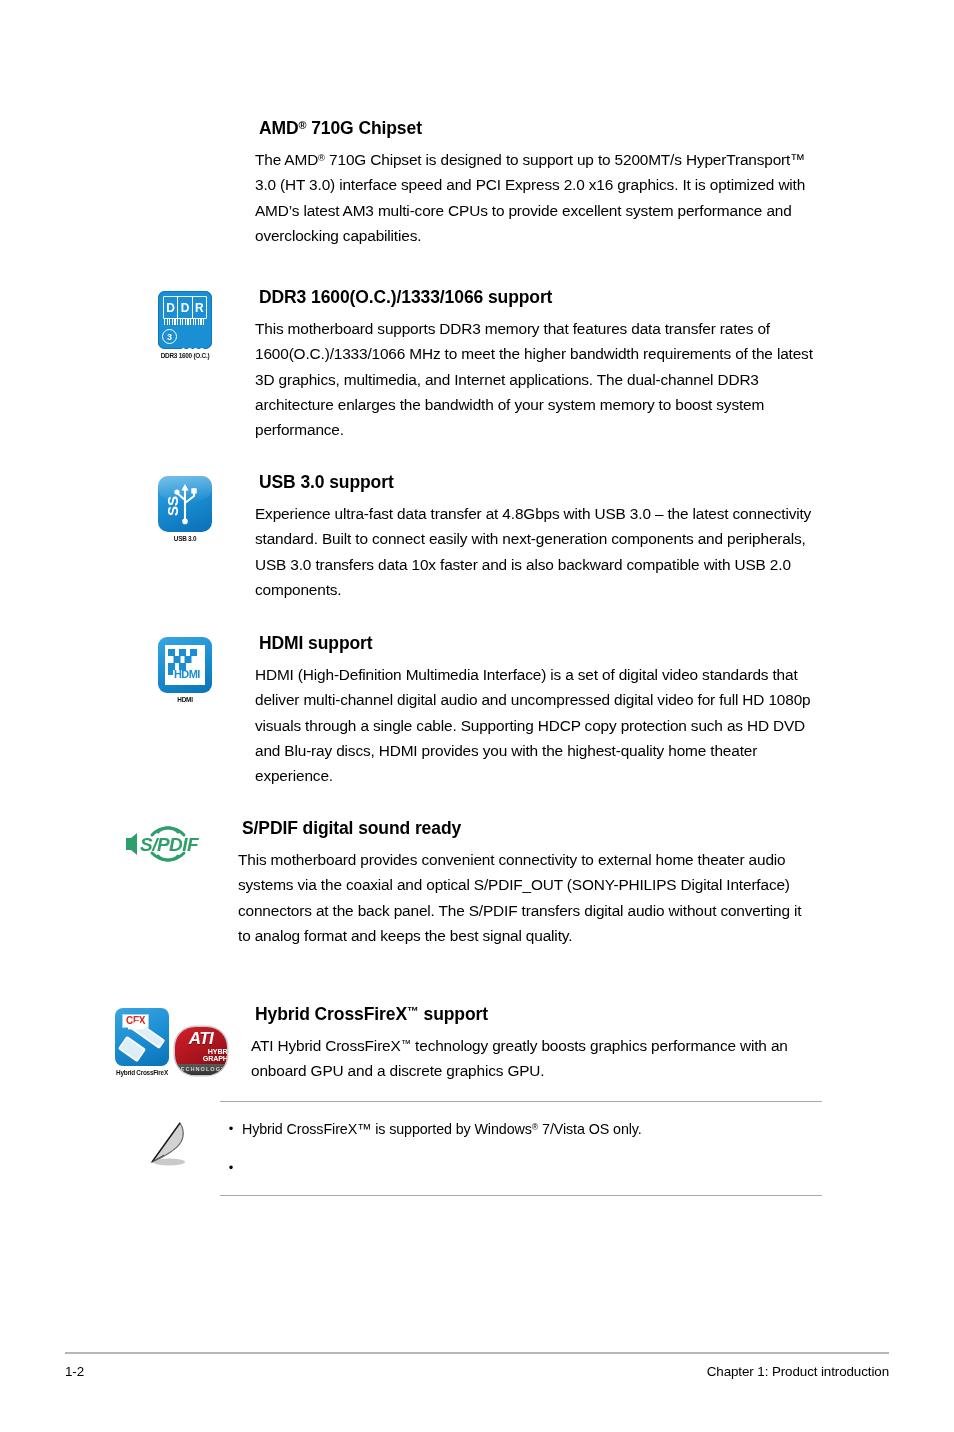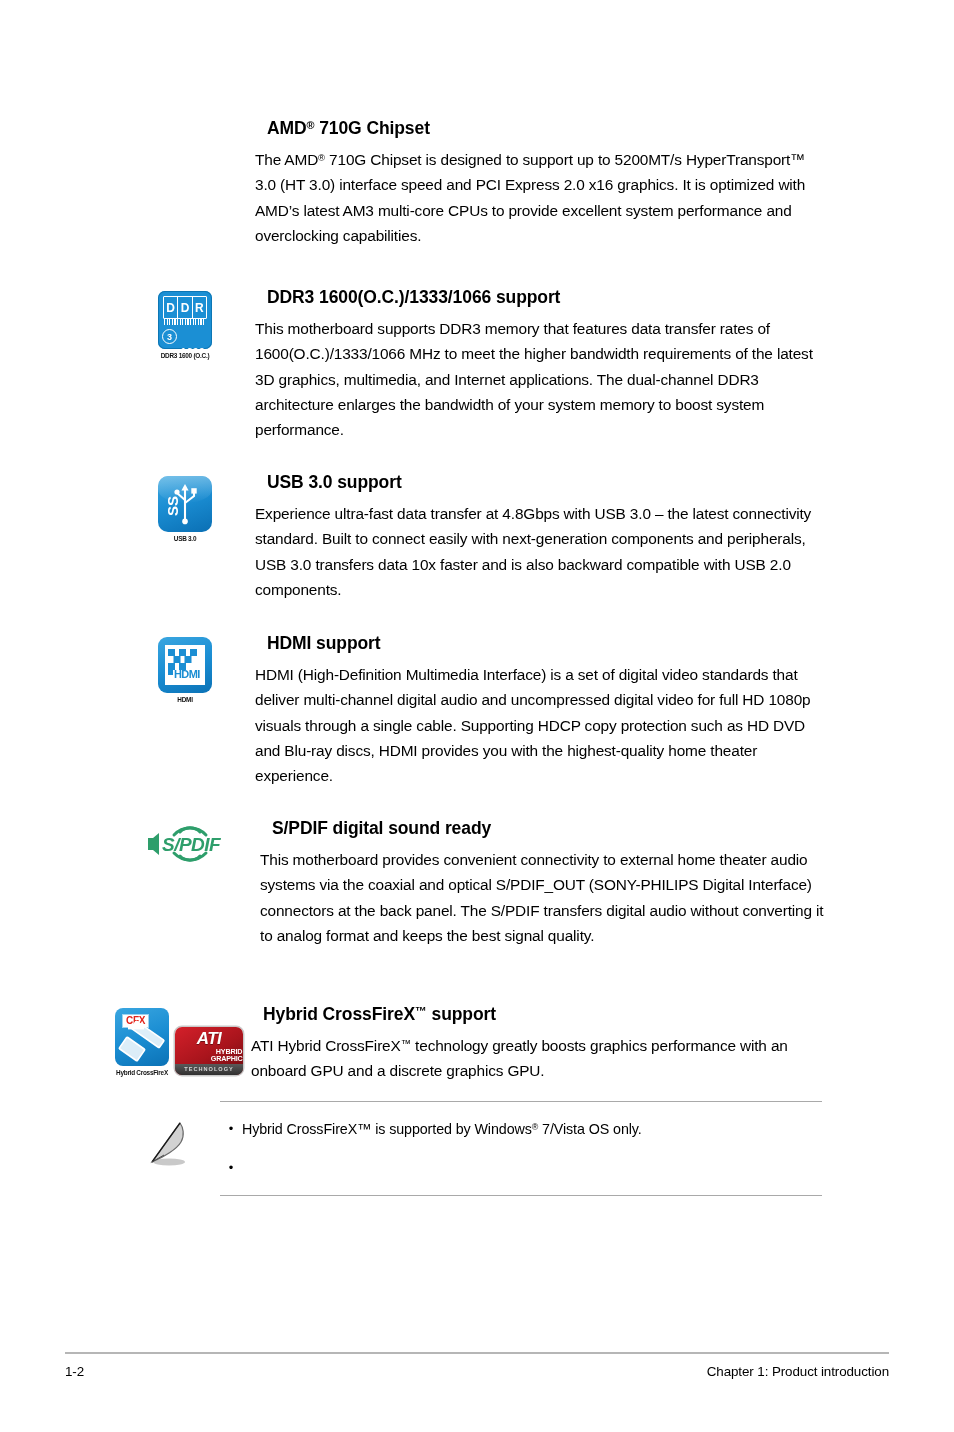--- a/index.html
+++ b/index.html
@@ -33,21 +33,21 @@
     flex-direction: column;
     align-items: center;
     padding-top: 4px;
   }
   .text-col {
     flex: 1 1 auto;
   }
   h2.feature-title {
     font-size: 17.5px;
     font-weight: bold;
-    margin: 0 0 9px 12px;
+    margin: 0 0 9px 4px;
     letter-spacing: -0.1px;
     line-height: 1.15;
   }
   p.feature-body {
     font-size: 15.4px;
     line-height: 25.3px;
     margin: 0;
     letter-spacing: -0.15px;
   }
   sup.reg {
@@ -200,22 +200,22 @@
     font-size: 10px;
     font-weight: bold;
     padding: 0 3px;
     line-height: 12px;
     border: 1px solid #9fd3ef;
     letter-spacing: -0.3px;
   }
 
   
   .ati-badge {
-    width: 68px; height: 48px;
-    border-radius: 7px;
+    width: 52px; height: 48px;
+    border-radius: 20px;
     background: linear-gradient(150deg,#d4202a 0%, #a8141c 55%, #6d0b10 100%);
     box-shadow: 0 0 0 1.5px #c9c9c9;
     position: relative;
     display: flex;
     flex-direction: column;
     align-items: center;
     overflow: hidden;
   }
   .ati-word {
     color: #ffffff;
@@ -397,21 +397,21 @@
         </div>
         <div class="icon-caption">HDMI</div>
       </div>
     </div>
     <div class="text-col">
       <h2 class="feature-title">HDMI support</h2>
       <p class="feature-body">HDMI (High-Definition Multimedia Interface) is a set of digital video standards that deliver multi-channel digital audio and uncompressed digital video for full HD 1080p visuals through a single cable. Supporting HDCP copy protection such as HD DVD and Blu-ray discs, HDMI provides you with the highest-quality home theater experience.</p>
     </div>
   </div>
 
-  <div class="feature" style="left:120px; top:818px; width:712px;">
+  <div class="feature" style="left:98px; top:818px; width:712px;">
     <div class="icon-col" style="padding-top:6px;">
       <div class="icon-wrap">
         <div class="spdif-logo">
           <svg width="96" height="40" viewBox="0 0 96 40">
             <g stroke="#2e9e6b" stroke-width="3" fill="none" stroke-linecap="round">
               <path d="M32 11 A22 22 0 0 1 64 11"></path>
               <path d="M38 8 A14 14 0 0 1 58 8"></path>
               <path d="M32 29 A22 22 0 0 0 64 29"></path>
               <path d="M38 32 A14 14 0 0 0 58 32"></path>
             </g>

